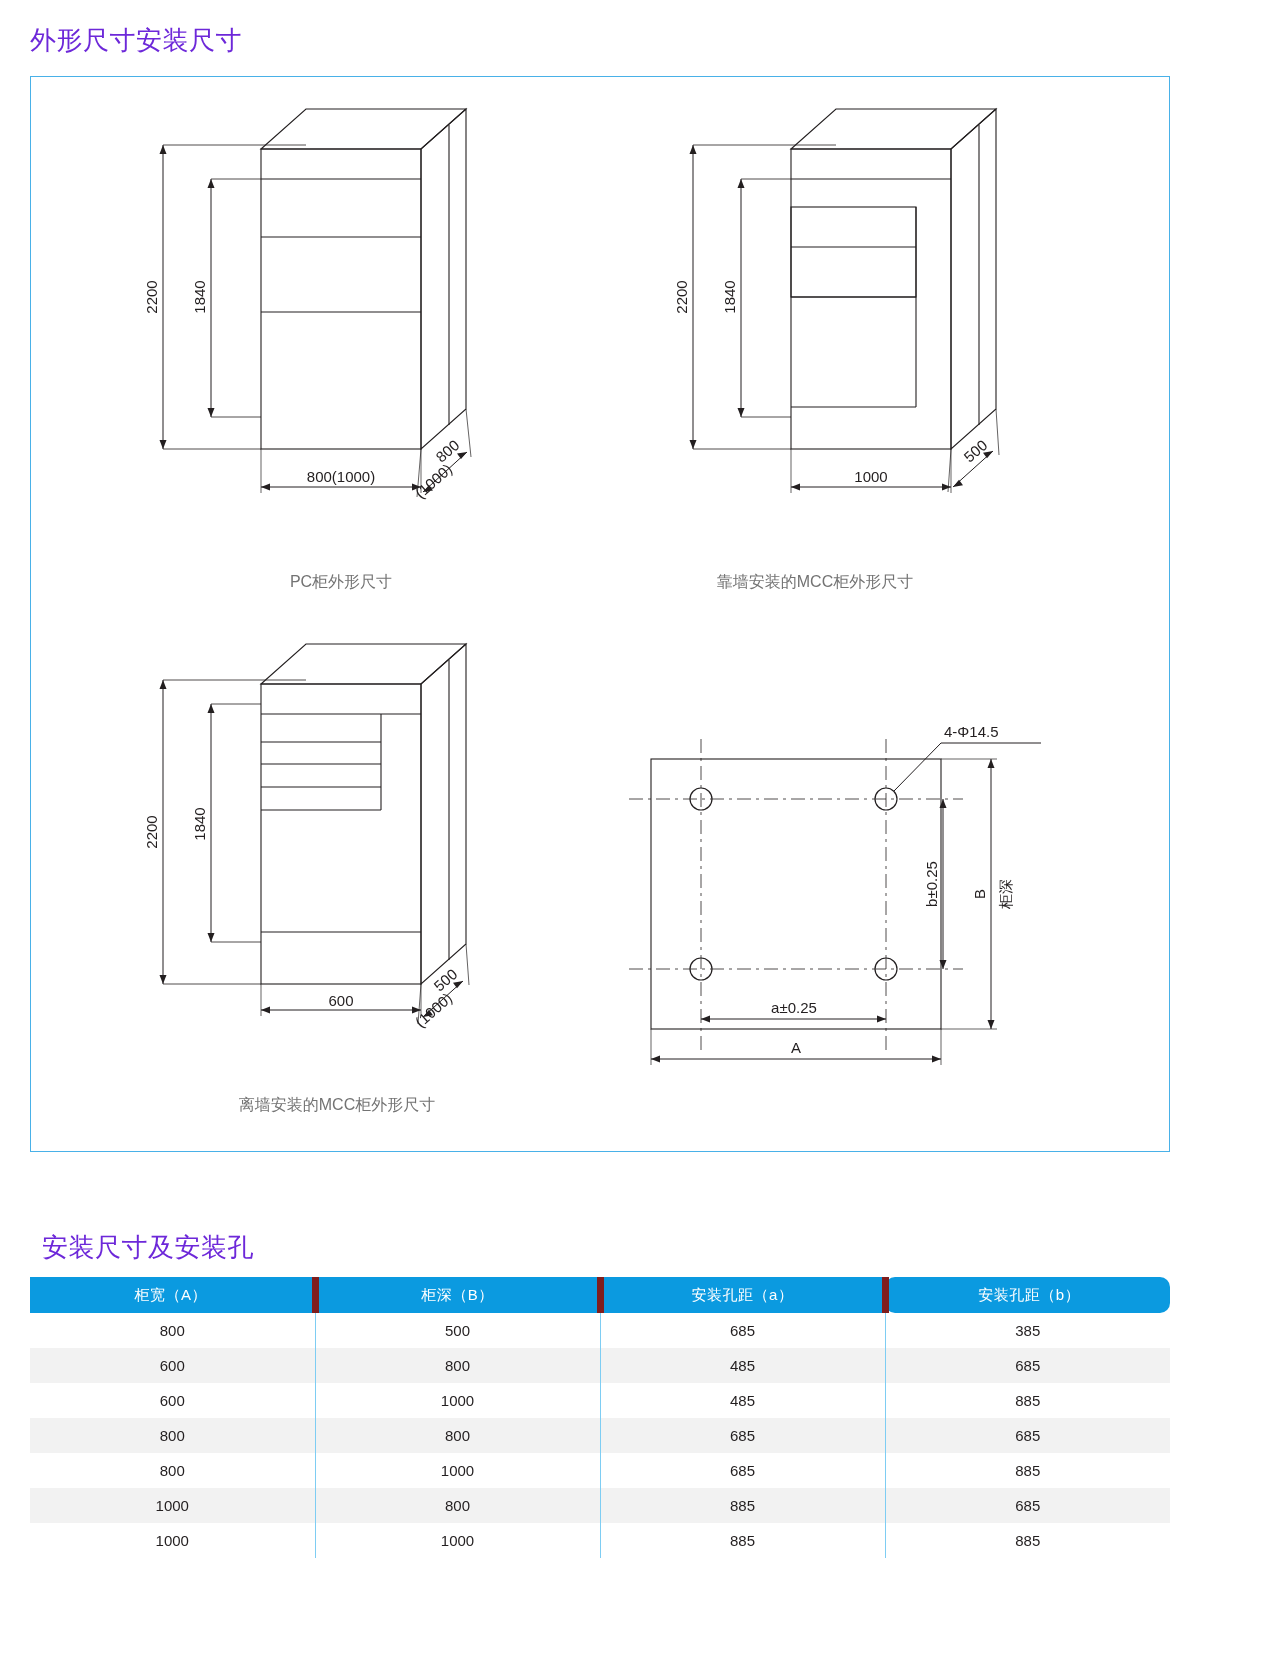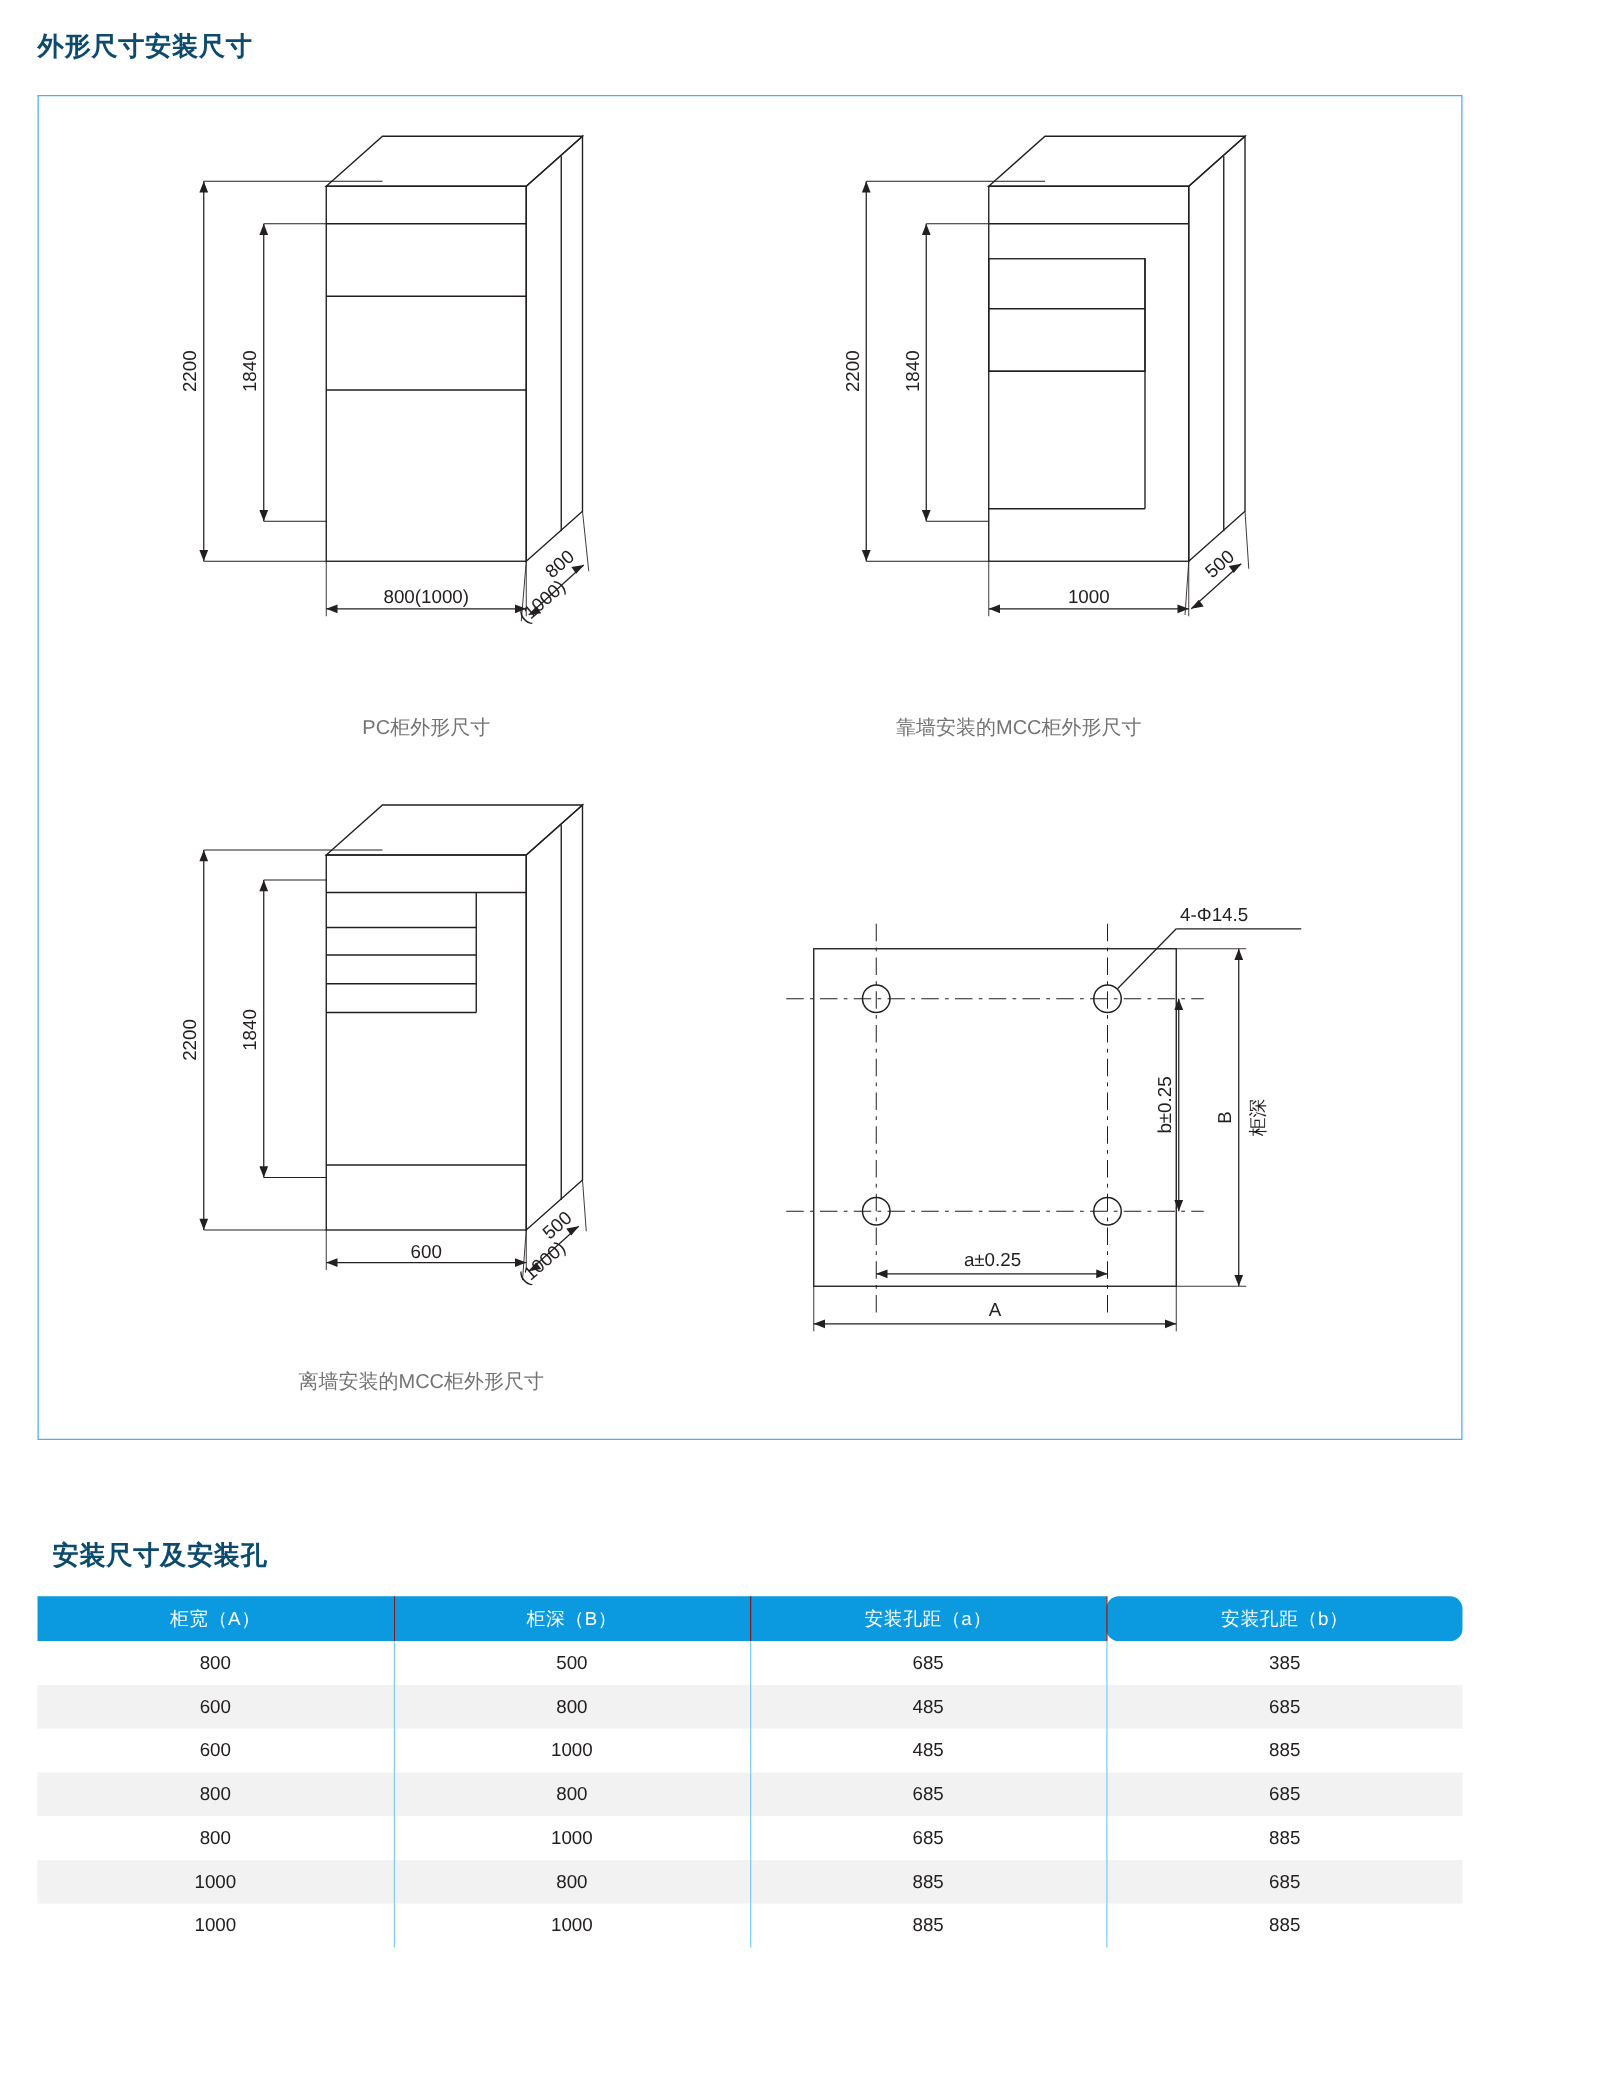--- a/index.html
+++ b/index.html
@@ -17,23 +17,23 @@
   }
   .page {
     position: relative;
     width: 1278px;
     height: 1662px;
   }
 
   
   .section-title {
     position: absolute;
-    font-size: 21px;
-    font-weight: bold;
-    color: #0c4a6e;
+    font-size: 26px;
+    font-weight: normal;
+    color: #6d28d9;
     letter-spacing: 0.5px;
   }
   #title-outline { left: 30px; top: 23px; }
   #title-mounting { left: 42px; top: 1230px; }
 
   
   .drawing-box {
     position: absolute;
     left: 30px;
     top: 76px;
@@ -66,21 +66,21 @@
     border-collapse: collapse;
     width: 1140px;
     table-layout: fixed;
   }
   table.spec th {
     background: #0b9ae0;
     color: #ffffff;
     font-size: 15px;
     font-weight: normal;
     height: 34px;
-    border-right: 1px solid #7f1d1d;
+    border-right: 7px solid #7f1d1d;
     letter-spacing: 0.5px;
   }
   table.spec th:last-child { border-right: none; border-radius: 10px; }
   table.spec td {
     font-size: 15px;
     color: #231f20;
     height: 33px;
     text-align: center;
     border-right: 1px solid #7ecdf3;
   }

